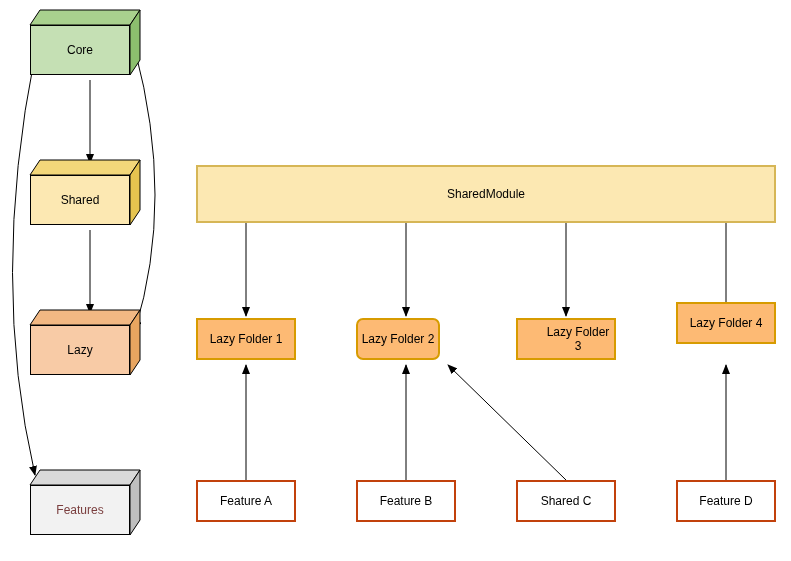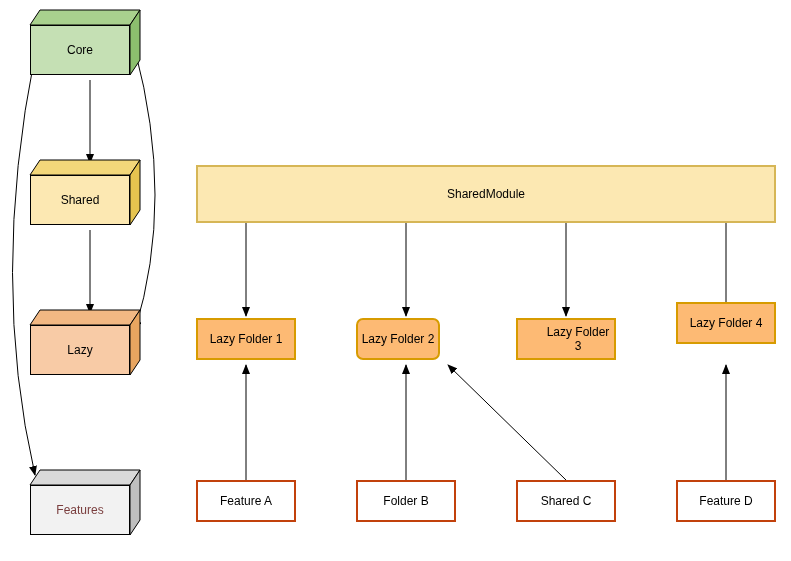--- a/index.html
+++ b/index.html
@@ -121,20 +121,20 @@
   <span>Lazy Folder 3</span>
 </div>
 <div class="box lazy-folder" style="left:676px; top:302px; width:100px; height:42px;">
   <span>Lazy Folder 4</span>
 </div>
 
 <div class="box" style="left:196px; top:480px; width:100px; height:42px;">
   <span>Feature A</span>
 </div>
 <div class="box" style="left:356px; top:480px; width:100px; height:42px;">
-  <span>Folder B</span>
+  <span>Feature B</span>
 </div>
 <div class="box" style="left:516px; top:480px; width:100px; height:42px;">
   <span>Shared C</span>
 </div>
 <div class="box" style="left:676px; top:480px; width:100px; height:42px;">
   <span>Feature D</span>
 </div>
 
 </body></html>

